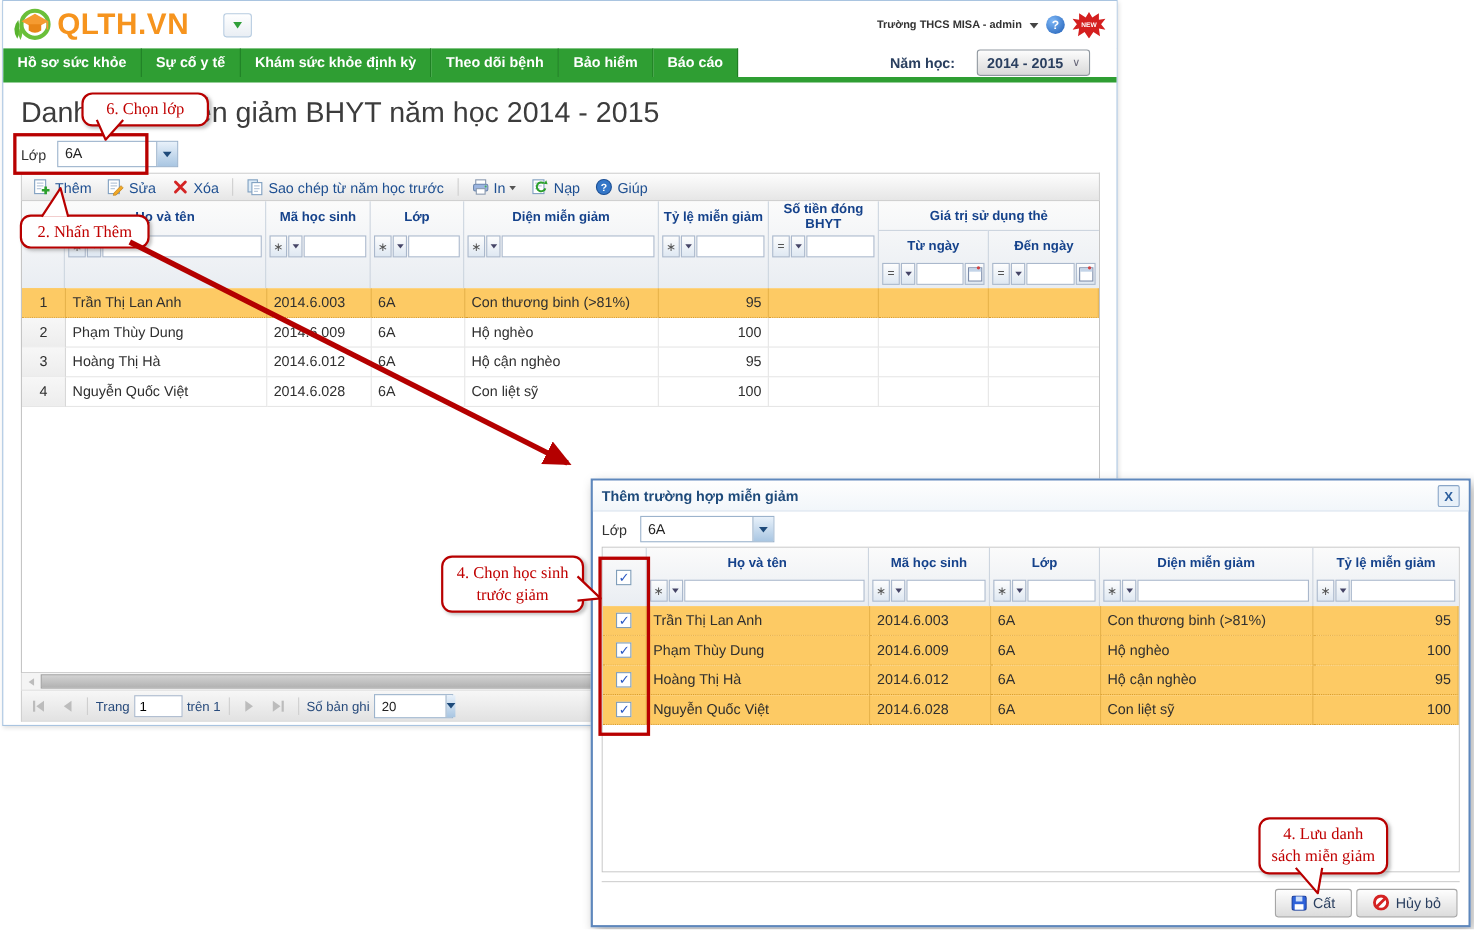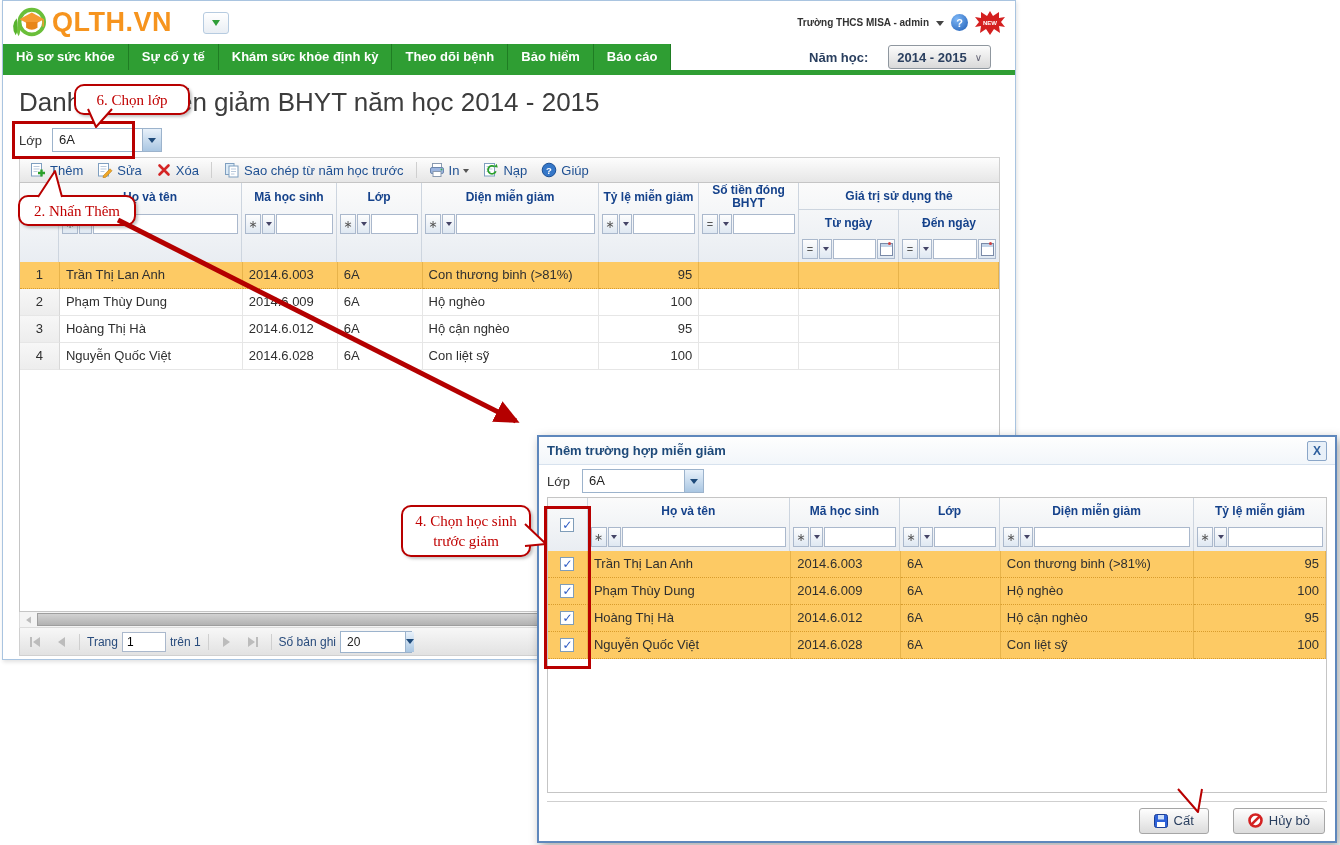--- a/index.html
+++ b/index.html
@@ -97,21 +97,21 @@
   .m-title{height:27px;display:flex;align-items:center;padding:0 8px;border-bottom:1px solid #d7e2ee;
            background:linear-gradient(#fefefe,#f2f6fa);}
   .m-title .txt{font-size:13px;font-weight:bold;color:#1e4a7a;}
   .m-close{margin-left:auto;width:18px;height:18px;border:1px solid #8aa6c8;border-radius:2px;background:#e8f0f8;
            color:#2d5f9e;font-size:12px;font-weight:bold;display:flex;align-items:center;justify-content:center;cursor:pointer;}
   .m-class{height:32px;display:flex;align-items:center;gap:12px;padding:0 8px;}
   .m-grid-wrap{margin:0 8px;}
   .m-ghead{display:flex;height:53px;background:linear-gradient(#fbfbfb,#e9edf2);}
   .m-ghead .gcol .hlabel{height:26px;}
   .m-sep{margin:8px 8px 0 8px;border-top:1px solid #cfcfcf;}
-  .m-footer{height:37px;display:flex;align-items:center;justify-content:flex-end;gap:24px;padding:0 10px;}
+  .m-footer{height:37px;display:flex;align-items:center;justify-content:flex-end;gap:4px;padding:0 10px;}
   .btn{display:inline-flex;align-items:center;gap:6px;height:24px;padding:0 14px;border:1px solid #a6a6a6;border-radius:3px;
        background:linear-gradient(#fefefe,#dcdcdc);font-size:13px;color:#2a3f5f;cursor:pointer;}
   
   .ann-rect{position:absolute;border:3px solid #b80000;z-index:54;}
   .bubble{position:absolute;background:#fff;border:2px solid #b80000;border-radius:10px;color:#c00000;
           font-family:"Liberation Serif","DejaVu Serif",serif;font-size:15px;text-align:center;z-index:55;
           display:flex;flex-direction:column;align-items:center;justify-content:center;line-height:20px;
           box-shadow:2px 2px 3px rgba(110,110,110,.4);}
   #anno-overlay{position:absolute;left:0;top:0;width:1340px;height:845px;z-index:56;pointer-events:none;}
 </style>
@@ -567,20 +567,24 @@
   <div class="bubble" style="left:74px;top:84px;width:112px;height:27px">
     <span>6. Chọn lớp</span>
   </div>
   <div class="bubble" style="left:18px;top:195px;width:114px;height:27px">
     <span>2. Nhấn Thêm</span>
   </div>
   <div class="bubble" style="left:401px;top:505px;width:126px;height:48px">
     <span>4. Chọn học sinh</span>
       <span>trước giảm</span>
   </div>
+  <div class="bubble" style="left:1144px;top:743px;width:114px;height:48px">
+    <span>4. Lưu danh</span>
+      <span>sách miễn giảm</span>
+  </div>
 
   <svg id="anno-overlay">
     <defs>
       <marker id="ah" markerWidth="5" markerHeight="4.6" refX="4.2" refY="2.3" orient="auto">
         <path d="M0,0 L5,2.3 L0,4.6 z" fill="#b40000"></path>
       </marker>
     </defs>
     <line x1="118" y1="220" x2="516" y2="421" stroke="#b40000" stroke-width="5" marker-end="url(#ah)"></line>
     <path d="M88,109 L96,127 L112,109" fill="#fff" stroke="#b80000" stroke-width="2" stroke-linejoin="round"></path>
     <path d="M38,197 L55,171 L62,197" fill="#fff" stroke="#b80000" stroke-width="2" stroke-linejoin="round"></path>

